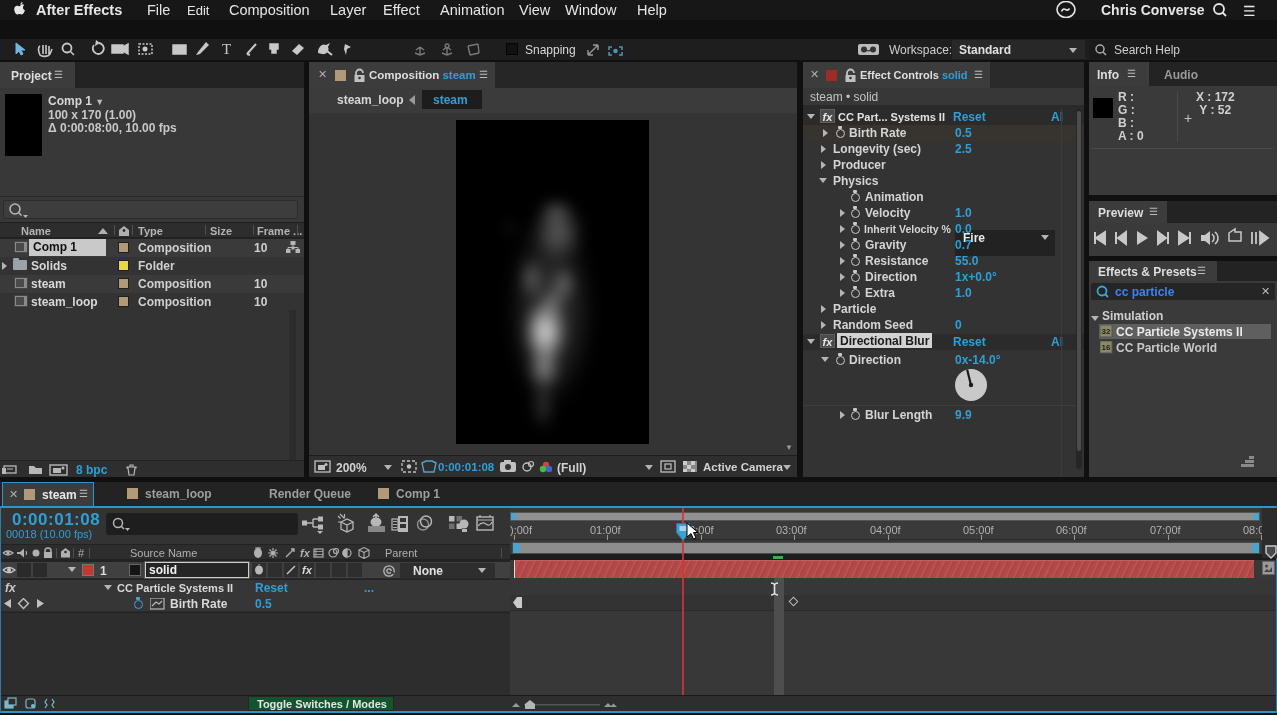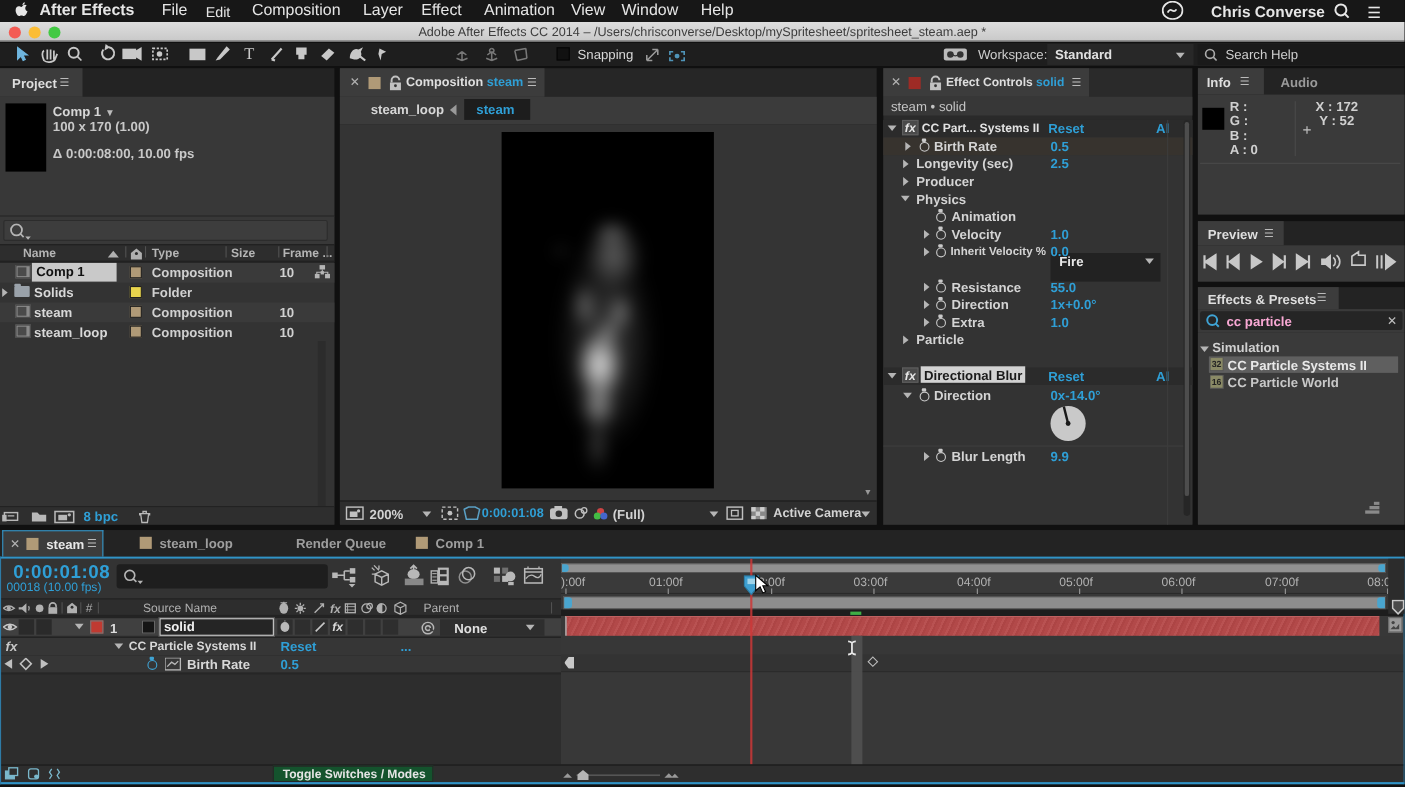--- a/index.html
+++ b/index.html
@@ -53,26 +53,20 @@
           <path d="M5.5 10.5 Q7 7 9.5 8.5 Q12 10 13.5 7.5" fill="none" stroke="#e6e6e6" stroke-width="1.6"></path>
         </svg></div>
   <div class="abs b" style="left:1101px;top:2px;font-size:14px;">Chris Converse</div>
   <div class="abs" style="left:1212px;top:2px;" id="menusearch"><svg width="16" height="16">
           <circle cx="7" cy="7" r="5" fill="none" stroke="#e6e6e6" stroke-width="1.8"></circle>
           <line x1="10.5" y1="10.5" x2="14" y2="14" stroke="#e6e6e6" stroke-width="1.8"></line>
         </svg></div>
   <div class="abs" style="left:1243px;top:3px;color:#e6e6e6;font-size:14px;letter-spacing:1px;">☰</div>
 </div>
 
-<div class="abs" id="titlebar" style="left:0;top:20px;width:1277px;height:18px;background:linear-gradient(#dedede,#c9c9c9);border-bottom:1px solid #8a8a8a;">
-  <div class="abs" style="left:8px;top:4px;width:11px;height:11px;border-radius:50%;background:#f35c54;"></div>
-  <div class="abs" style="left:26px;top:4px;width:11px;height:11px;border-radius:50%;background:#fbbd36;"></div>
-  <div class="abs" style="left:44px;top:4px;width:11px;height:11px;border-radius:50%;background:#43c944;"></div>
-  <div class="abs" style="left:0;top:4px;width:1277px;text-align:center;color:#3c3c3c;font-size:11.5px;">Adobe After Effects CC 2014 – /Users/chrisconverse/Desktop/mySpritesheet/spritesheet_steam.aep *</div>
-</div>
 
 <div class="abs" id="toolbar" style="left:0;top:39px;width:1277px;height:21px;background:#1e1e1e;">
   <div class="abs" id="toolicons" style="left:0;top:0;"><svg width="700" height="21">
     <g fill="none" stroke="#c8c8c8" stroke-width="1.5">
       <path d="M16 4 L16 15 L19 12 L21 16 L23 15 L21 11 L25 11 Z" fill="#6fb6e0" stroke="#6fb6e0" stroke-width="1"></path>
       <path d="M40 16 C38 12 38 8 40 7 M43 15 L43 6 M46 15 L46 6 M49 15 L49 7 M40 16 C42 18 48 18 50 15 L52 10" stroke-width="1.6"></path>
       <circle cx="67" cy="9" r="4.5" stroke-width="1.8"></circle>
             <line x1="70.5" y1="12.5" x2="74" y2="16"></line>
       <path d="M94 6 A 5.5 5.5 0 1 0 99 4" stroke-width="1.8"></path>
             <path d="M96 1 L100 4 L95 7" fill="#c8c8c8" stroke="none"></path>
@@ -127,21 +121,21 @@
 
 <div class="abs" id="projpanel" style="left:0;top:62px;width:304px;height:415px;background:#232323;">
   <div class="abs" style="left:0;top:0;width:75px;height:26px;background:#3c3c3c;">
     <span class="abs b" style="left:11px;top:7px;color:#dedede;font-size:12px;">Project</span>
     <span class="abs" style="left:54px;top:7px;color:#bbb;font-size:10px;">☰</span>
   </div>
   <div class="abs" style="left:0;top:26px;width:304px;height:108px;background:#383838;">
     <div class="abs" style="left:5px;top:6px;width:37px;height:62px;background:#000;"></div>
     <div class="abs b" style="left:48px;top:6px;color:#d6d6d6;font-size:12px;">Comp 1 <span style="font-size:9px;color:#bbb;">▼</span></div>
     <div class="abs b" style="left:48px;top:20px;color:#c8c8c8;font-size:12px;">100 x 170 (1.00)</div>
-    <div class="abs b" style="left:48px;top:33px;color:#c8c8c8;font-size:12px;margin-top:12px;">Δ 0:00:08:00, 10.00 fps</div>
+    <div class="abs b" style="left:48px;top:33px;color:#c8c8c8;font-size:12px;">Δ 0:00:08:00, 10.00 fps</div>
   </div>
   <div class="abs" style="left:0;top:134px;width:304px;height:26px;background:#383838;border-top:1px solid #2a2a2a;">
         <div class="abs" style="left:3px;top:3px;width:295px;height:19px;background:#3d3d3d;border:1px solid #2c2c2c;border-radius:2px;"></div>
     <div class="abs" id="projsearch" style="left:8px;top:6px;"><svg width="22" height="16">
             <circle cx="7" cy="6" r="5" fill="none" stroke="#b5b5b5" stroke-width="1.6"></circle>
             <line x1="10.5" y1="9.5" x2="13.5" y2="12.5" stroke="#b5b5b5" stroke-width="1.6"></line>
             <path d="M15 12 l5 0 l-2.5 3 Z" fill="#b5b5b5"></path>
           </svg></div>
   </div>
 
@@ -355,20 +349,26 @@
       <span class="abs stw" style="left:47px;top:1px;"></span>
       <span class="abs b ecn" style="left:62px;">Velocity</span>
       <span class="abs b cyan ecv">1.0</span>
     </div>
     <div class="abs ecr" style="top:112px;">
       <span class="abs tri-r" style="left:37px;top:4px;"></span>
       <span class="abs stw" style="left:47px;top:1px;"></span>
       <span class="abs b ecn" style="left:61px;font-size:10.5px;top:2px;">Inherit Velocity %</span>
       <span class="abs b cyan ecv">0.0</span>
     </div>
+    <div class="abs ecr" style="top:128px;">
+      <span class="abs tri-r" style="left:37px;top:4px;"></span>
+      <span class="abs stw" style="left:47px;top:1px;"></span>
+      <span class="abs b ecn" style="left:62px;">Gravity</span>
+      <span class="abs b cyan ecv">0.7</span>
+    </div>
     <div class="abs ecr" style="top:144px;">
       <span class="abs tri-r" style="left:37px;top:4px;"></span>
       <span class="abs stw" style="left:47px;top:1px;"></span>
       <span class="abs b ecn" style="left:62px;">Resistance</span>
       <span class="abs b cyan ecv">55.0</span>
     </div>
     <div class="abs ecr" style="top:160px;">
       <span class="abs tri-r" style="left:37px;top:4px;"></span>
       <span class="abs stw" style="left:47px;top:1px;"></span>
       <span class="abs b ecn" style="left:62px;">Direction</span>
@@ -376,20 +376,25 @@
     </div>
     <div class="abs ecr" style="top:176px;">
       <span class="abs tri-r" style="left:37px;top:4px;"></span>
       <span class="abs stw" style="left:47px;top:1px;"></span>
       <span class="abs b ecn" style="left:62px;">Extra</span>
       <span class="abs b cyan ecv">1.0</span>
     </div>
     <div class="abs ecr" style="top:192px;">
       <span class="abs tri-r" style="left:18px;top:4px;"></span>
       <span class="abs b ecn" style="left:30px;">Particle</span>
+    </div>
+    <div class="abs ecr" style="top:208px;">
+      <span class="abs tri-r" style="left:18px;top:4px;"></span>
+      <span class="abs b ecn" style="left:30px;">Random Seed</span>
+      <span class="abs b cyan ecv">0</span>
     </div>
 
     <div class="abs ecr" style="top:225px;background:#2b2b2b;">
       <span class="abs tri-d" style="left:4px;top:5px;"></span>
       <span class="abs fxchip" style="left:17px;top:0px;">fx</span>
       <span class="abs" style="left:34px;top:-1px;height:15px;background:#d2d2d2;padding:1px 3px 0 3px;"><span class="b" style="color:#1a1a1a;font-size:12px;">Directional Blur</span></span>
       <span class="abs b cyan" style="left:150px;top:1px;font-size:12px;">Reset</span>
       <span class="abs b cyan" style="left:248px;top:1px;font-size:12px;">Al</span>
     </div>
     <div class="abs ecr" style="top:243px;">
@@ -461,21 +466,21 @@
   <div class="abs" style="left:0;top:0;width:128px;height:20px;background:#3c3c3c;">
     <span class="abs b" style="left:9px;top:4px;color:#dedede;font-size:12px;">Effects &amp; Presets</span>
     <span class="abs" style="left:108px;top:4px;color:#bbb;font-size:10px;">☰</span>
   </div>
   <div class="abs" style="left:0;top:20px;width:188px;height:21px;background:#3a3a3a;">
     <div class="abs" style="left:2px;top:2px;width:184px;height:17px;background:#252525;border-radius:2px;">
       <span class="abs" id="fxsearch" style="left:4px;top:2px;"><svg width="18" height="14">
               <circle cx="7" cy="6" r="4.5" fill="none" stroke="#3fa3d4" stroke-width="1.8"></circle>
               <line x1="10" y1="9" x2="13" y2="12" stroke="#3fa3d4" stroke-width="1.8"></line>
             </svg></span>
-      <span class="abs" style="left:24px;top:2px;color:#f9a8d4;font-size:12px;font-weight:bold;">cc particle</span>
+      <span class="abs" style="left:24px;top:2px;color:#3b82f6;font-size:12px;font-weight:bold;">cc particle</span>
       <span class="abs" style="left:170px;top:2px;color:#bbb;font-size:11px;">✕</span>
     </div>
   </div>
   <div class="abs" style="left:0;top:41px;width:188px;height:175px;background:#3a3a3a;">
     <div class="abs" style="left:2px;top:9px;"><span class="tri-d" style="display:inline-block;"></span></div>
     <span class="abs b" style="left:13px;top:7px;color:#d0d0d0;font-size:12px;">Simulation</span>
     <div class="abs" style="left:10px;top:22px;width:172px;height:15px;background:#5f5f5f;">
       <span class="abs" id="fx32" style="left:1px;top:1px;"><svg width="13" height="13">
               <rect x="0" y="0" width="12" height="12" fill="#8a8a66" stroke="#555"></rect>
               <text x="6" y="9" font-size="8" font-family="Liberation Sans" fill="#222" text-anchor="middle" font-weight="bold">32</text>

